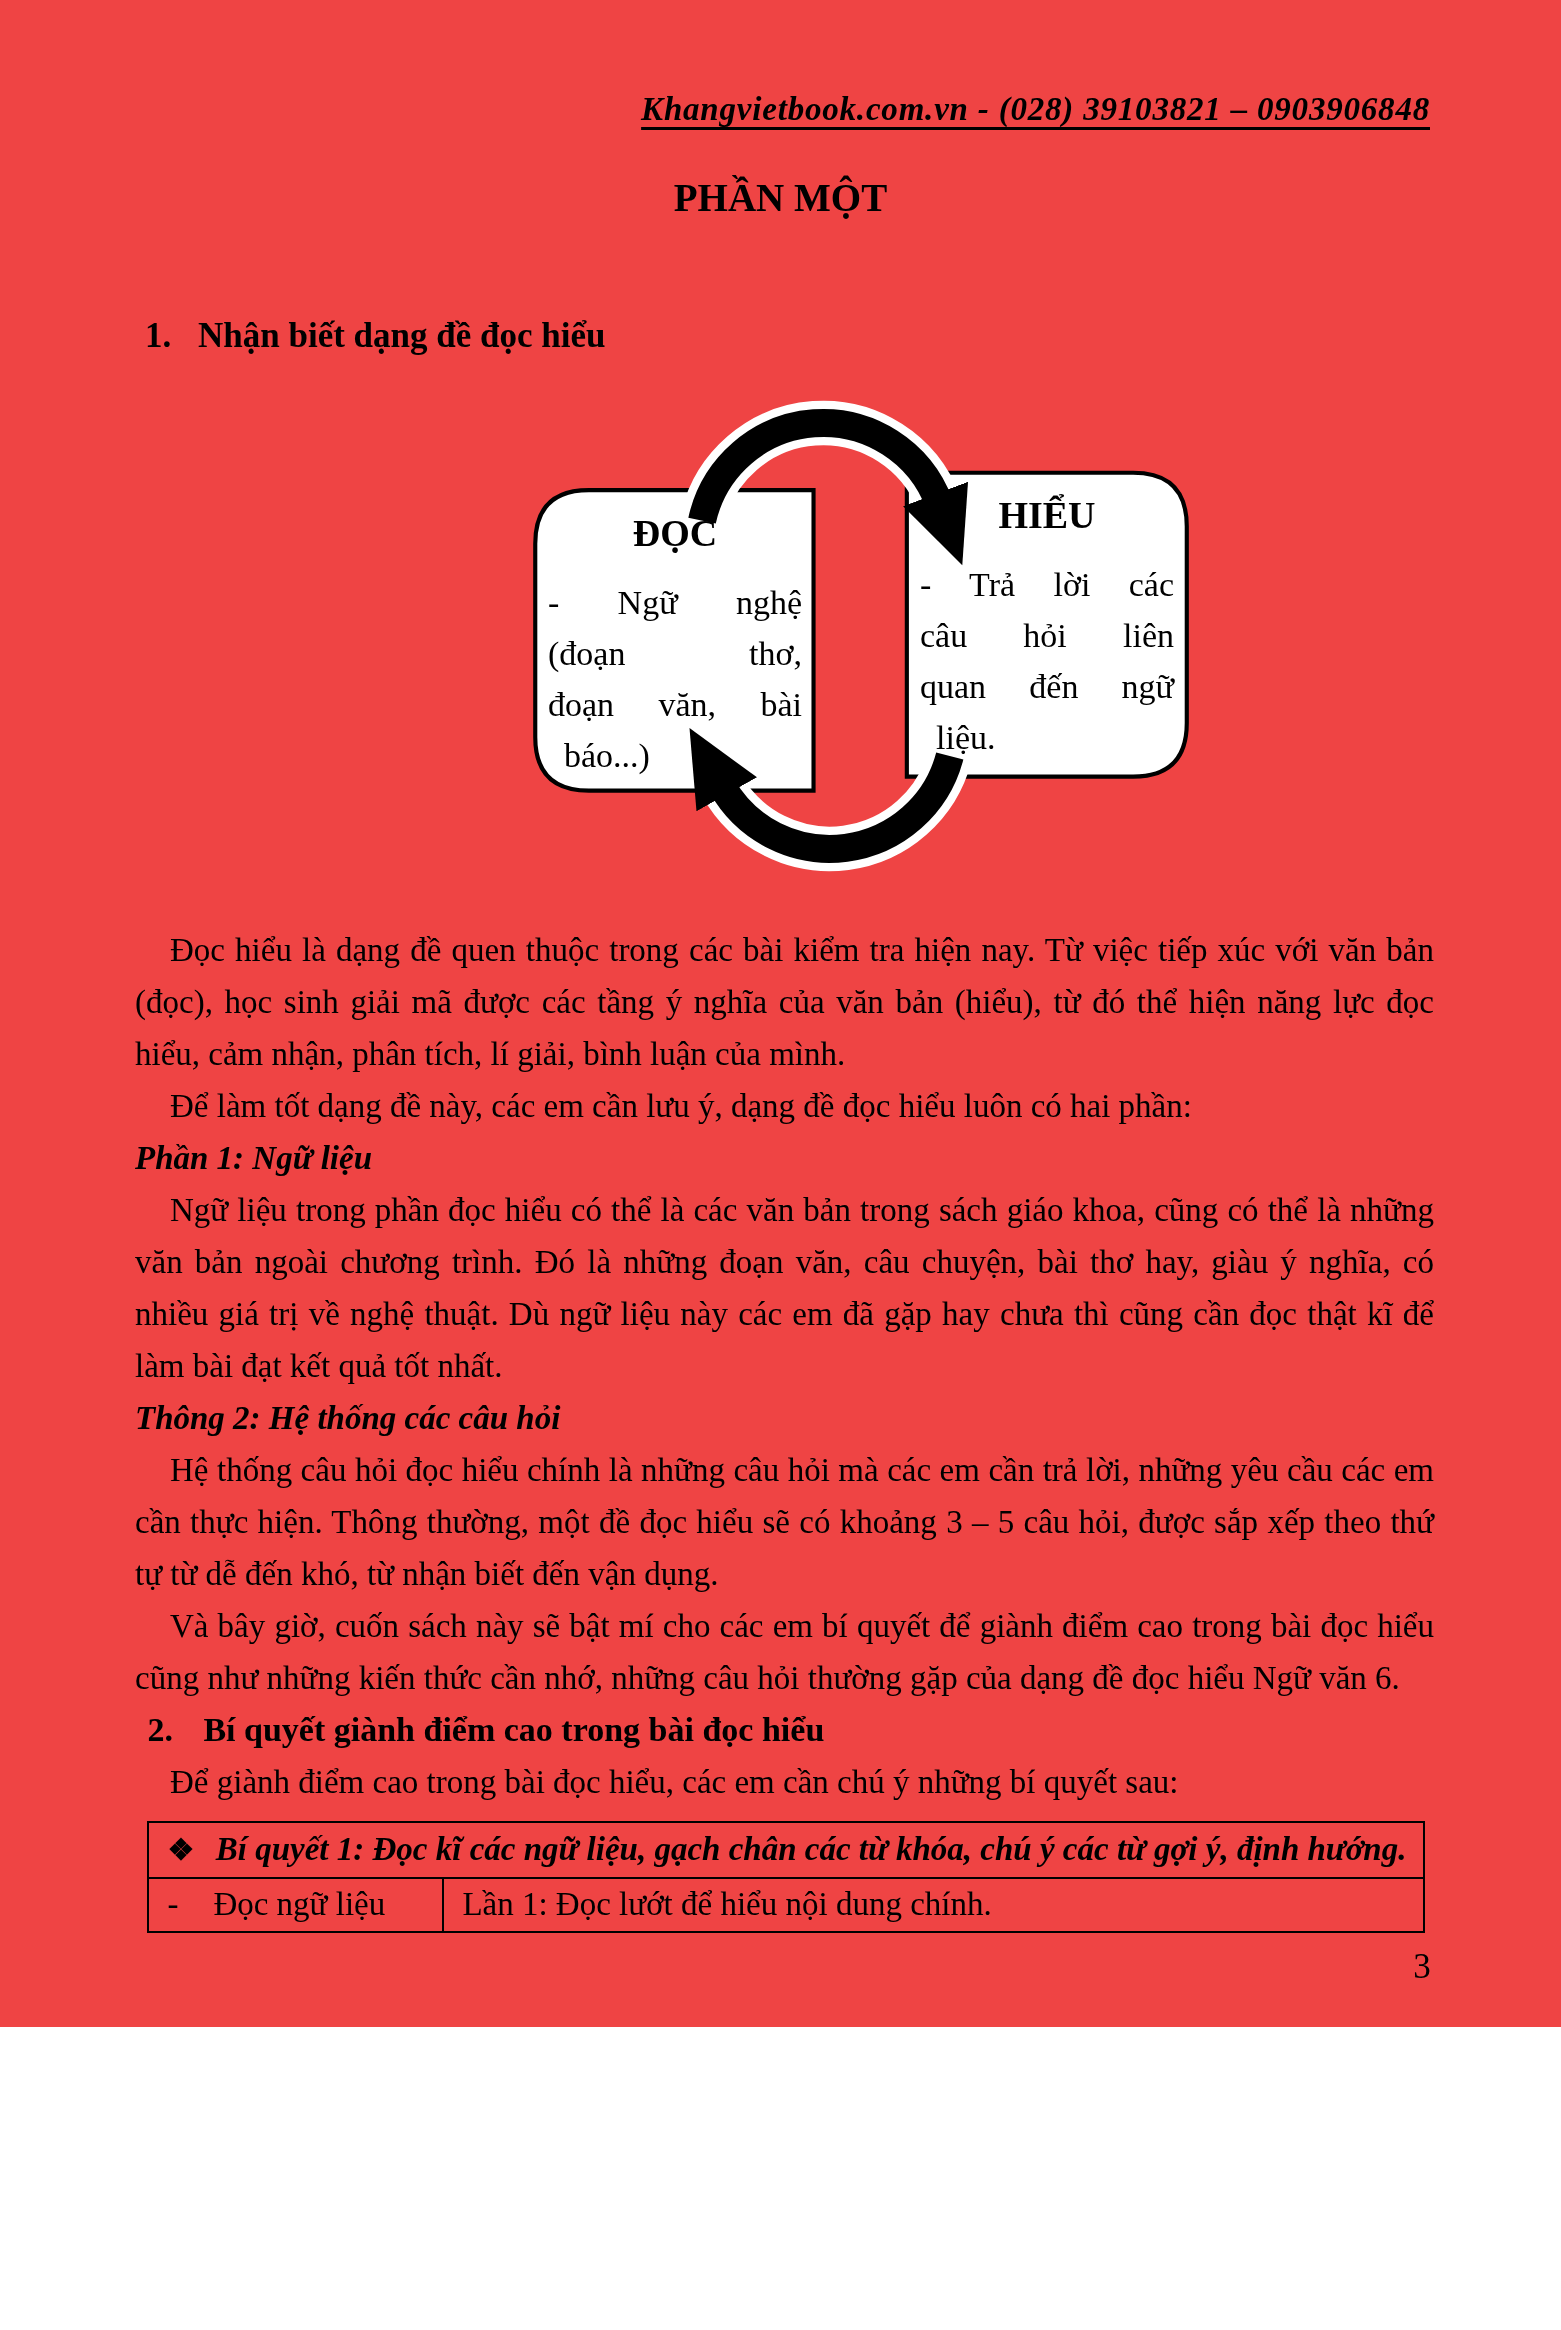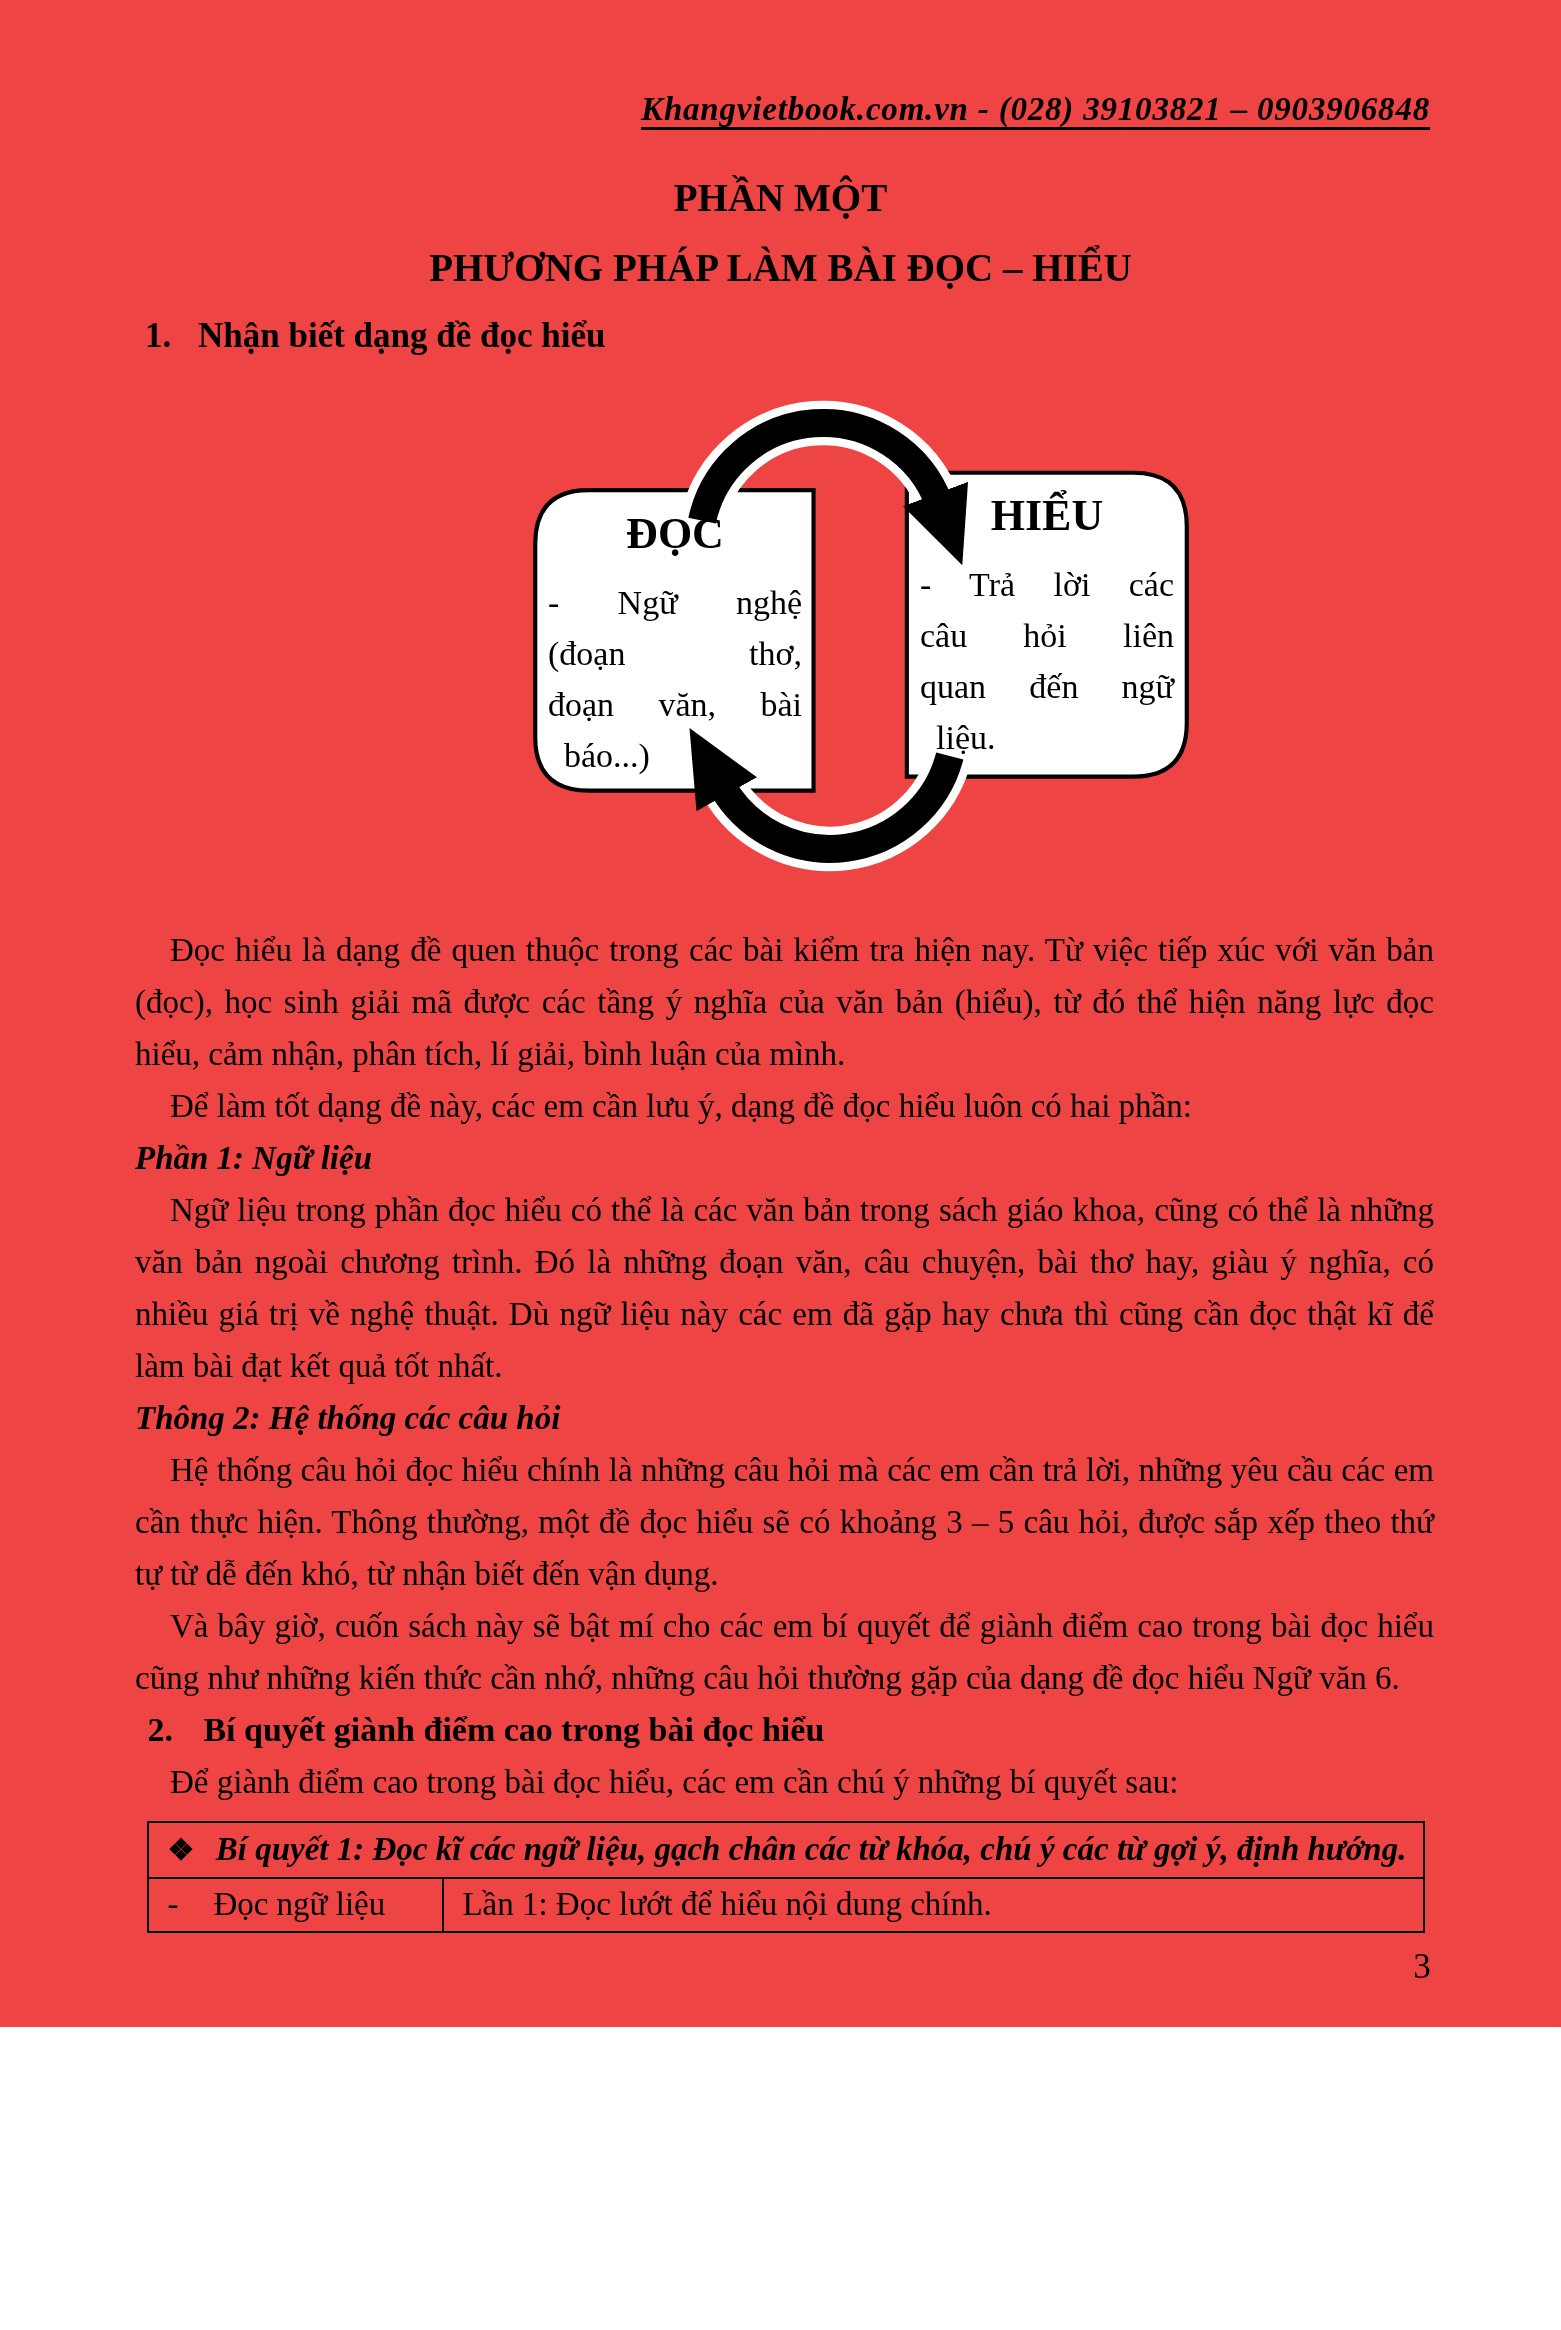--- a/index.html
+++ b/index.html
@@ -18,21 +18,21 @@
   .title-2 { position:absolute; top:245px; left:0; width:100%; text-align:center; font-size:39px; font-weight:bold; }
   .h-num-row { position:absolute; display:flex; font-weight:bold; font-size:35px; }
   .h1row { top:316px; left:145px; }
   .h1row .num { width:53px; }
   
   .diagram { position:absolute; top:372px; left:0; width:1561px; height:545px; }
   .diagram svg { position:absolute; left:0; top:0; }
   .boxtext { position:absolute; width:254px; }
   .doc-text  { left:548px; top:140px; }
   .hieu-text { left:920px; top:122px; }
-  .boxtitle { text-align:center; font-weight:bold; font-size:44px; line-height:43px; margin-bottom:21.5px; }
+  .boxtitle { text-align:center; font-weight:bold; font-size:38px; line-height:43px; margin-bottom:21.5px; }
   .bl { font-size:34px; line-height:51px; text-align:justify; text-align-last:justify; }
   .bl.noj { text-align-last:left;margin-left:16px; }
   
   .flow { position:absolute; top:917px; left:135px; width:1299px; font-size:33px; line-height:52px; text-align:justify; padding-top:6.6px; }
   .flow p { margin:0; text-indent:35px; }
   .flow p.subhead { font-weight:bold; font-style:italic; text-indent:0; text-align:left; }
   .h2row { position:static; margin-left:12.4px; font-size:34px; }
   .h2row .num { width:56px; }
   table.tips { border-collapse:collapse; margin:13.2px 8.3px 0 12.4px; width:1278px; }
   table.tips td { border:2.5px solid #000; vertical-align:top; }
@@ -44,21 +44,20 @@
   .pagenum { text-align:right; margin-top:15px; padding-right:3.3px; font-size:35px; line-height:38px; }
 </style>
 </head>
 <body>
 
 <div class="page">
 
   <div class="header-contact">Khangvietbook.com.vn - (028) 39103821 – 0903906848</div>
 
   <div class="title-1">PHẦN MỘT</div>
-  <div class="title-2">PHƯƠNG PHÁP LÀM BÀI ĐỌC – HIỂU</div>
 
   <div class="h-num-row h1row">
     <span class="num">1.</span>
     <span>Nhận biết dạng đề đọc hiểu</span>
   </div>
 
   <div class="diagram">
     <svg width="1561" height="545" viewBox="0 0 1890 660">
       <defs>
         <marker id="ah" viewBox="0 0 100 100" markerUnits="userSpaceOnUse" markerWidth="100" markerHeight="100" refX="12" refY="50" orient="auto">

